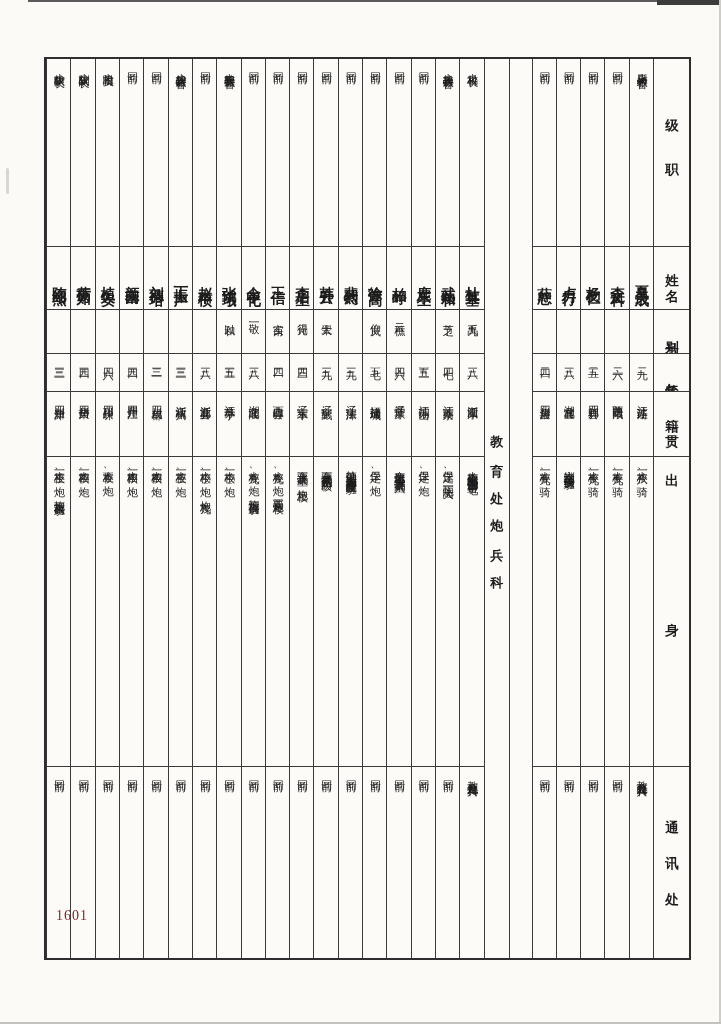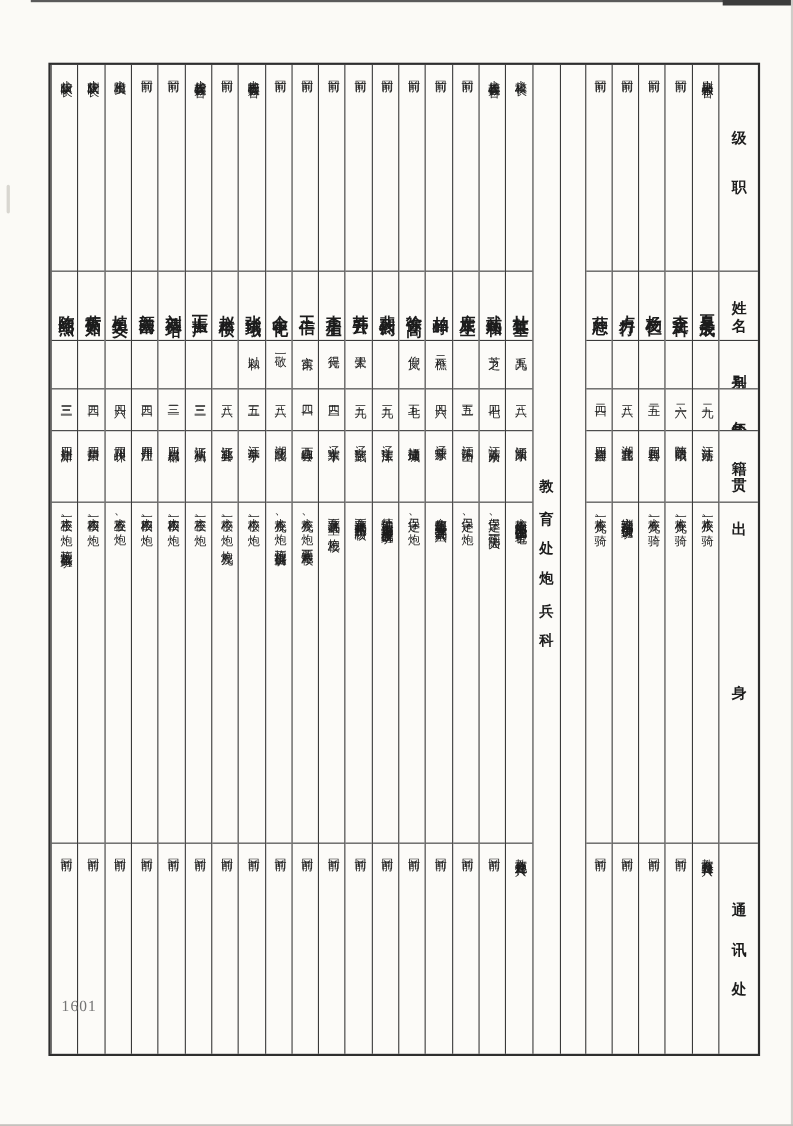--- a/index.html
+++ b/index.html
@@ -54,21 +54,21 @@
   .h-name .h-label{letter-spacing:16px;}
   .h-alias .h-label{letter-spacing:3px;}
   .h-age .h-label{letter-spacing:1px;}
   .h-native .h-label{letter-spacing:16px;}
   .h-origin .h-label{letter-spacing:150px;}
   .h-contact .h-label{letter-spacing:36px;}
 
   .divider-text{font-size:13px;font-weight:700;letter-spacing:28px;}
 
   .page-number{
-    position:absolute;left:56px;top:908px;font-size:14px;color:#737373;
+    position:absolute;left:56px;top:908px;font-size:14px;color:#7f1d1d;
     font-family:"Liberation Serif","DejaVu Serif",serif;letter-spacing:1px;
   }
 </style>
 </head>
 <body>
 
 <div class="edge-top"></div>
 <div class="edge-top-right"></div>
 <div class="edge-right"></div>
 <div class="edge-bottom"></div>

